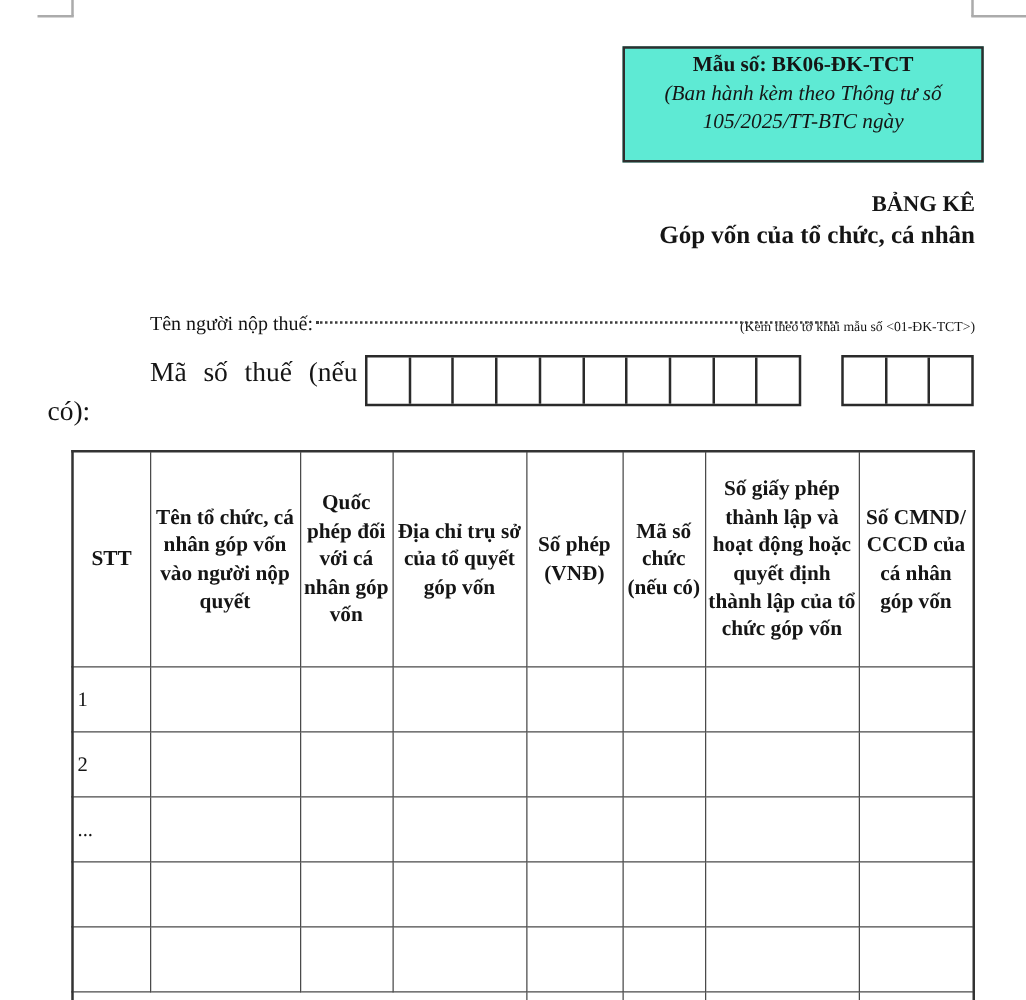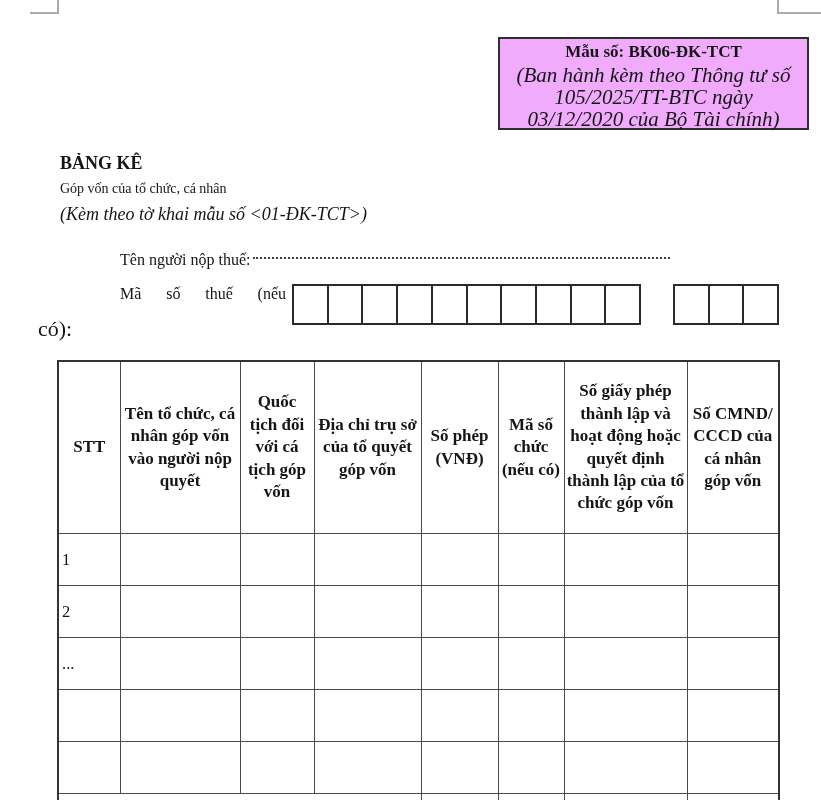--- a/index.html
+++ b/index.html
@@ -15,44 +15,44 @@
 
   
   .mark { position:absolute; background:#ababab; }
   #mark-tl-v { left:57px;  top:0;    width:2px;  height:13px; }
   #mark-tl-h { left:30px;  top:12px; width:29px; height:2px;  }
   #mark-tr-v { left:777px; top:0;    width:2px;  height:13px; }
   #mark-tr-h { left:777px; top:12px; width:44px; height:2px;  }
 
   
   .form-box {
-    position:absolute; left:498px; top:37px; width:311px; height:93px;
+    position:absolute; left:498px; top:37px; width:289px; height:93px;
     box-sizing:border-box; border:2px solid #2e2e2e;
-    text-align:center; padding-top:1px; background:#f0abfc;
+    text-align:center; padding-top:1px; background:#5eead4;
   }
   .fb-title { font-weight:bold; font-size:17px; line-height:24px; }
-  .fb-line  { font-style:italic; font-size:21px; line-height:22px; }
-
-  
-  .title-block { position:absolute; left:60px; top:151px; width:720px; text-align:left; }
+  .fb-line  { font-style:italic; font-size:17px; line-height:22px; }
+
+  
+  .title-block { position:absolute; left:60px; top:151px; width:720px; text-align:right; }
   .tb-main { font-weight:bold; font-size:18px;   line-height:25px; }
-  .tb-sub  { font-weight:normal; font-size:14px; line-height:25px; }
-  .tb-note { font-style:italic; font-size:18px; line-height:26px; }
+  .tb-sub  { font-weight:bold; font-size:20px; line-height:25px; }
+  .tb-note { font-size:11px; line-height:26px;margin-top:48px; }
 
   
   .taxpayer-row {
     position:absolute; left:120px; top:251px; width:550px;
     display:flex; align-items:center; font-size:16px; white-space:nowrap;
   }
   .dot-leader { flex:1; height:0; border-bottom:2px dotted #3d3d3d; margin:0 0 4px 3px; }
 
   
   .mst-line1 {
     position:absolute; left:120px; top:285px; width:166px;
-    font-size:16px; text-align:justify; text-align-last:justify;
+    font-size:22px; text-align:justify; text-align-last:justify;
   }
   .mst-line2 { position:absolute; left:38px; top:316px; font-size:22px; }
 
   
   .mst-grid {
     position:absolute; top:284px; height:41px; display:flex;
     box-sizing:border-box; border:2px solid #2a2a2a; background:#fff;
   }
   #mst-main   { left:292px; width:349px; }
   #mst-suffix { left:673px; width:106px; }
@@ -82,21 +82,20 @@
 
 <div class="mark" id="mark-tl-v"></div>
 <div class="mark" id="mark-tl-h"></div>
 <div class="mark" id="mark-tr-v"></div>
 <div class="mark" id="mark-tr-h"></div>
 
 <div class="form-box">
   <div class="fb-title">Mẫu số: BK06-ĐK-TCT</div>
   <div class="fb-line">(Ban hành kèm theo Thông tư số</div>
   <div class="fb-line">105/2025/TT-BTC ngày</div>
-  <div class="fb-line">03/12/2020 của Bộ Tài chính)</div>
 </div>
 
 <div class="title-block">
   <div class="tb-main">BẢNG KÊ</div>
   <div class="tb-sub">Góp vốn của tổ chức, cá nhân</div>
   <div class="tb-note">(Kèm theo tờ khai mẫu số &lt;01-ĐK-TCT&gt;)</div>
 </div>
 
 <div class="taxpayer-row">
   <span>Tên người nộp thuế:</span>
@@ -132,21 +131,21 @@
       <col style="width:107px">
     <col style="width:77px">
       <col style="width:66px">
       <col style="width:123px">
       <col style="width:92px">
   </colgroup>
   <thead>
     <tr>
       <th>STT</th>
       <th>Tên tổ chức, cá nhân góp vốn vào người nộp quyết</th>
-      <th>Quốc tịch đối với cá tịch góp vốn</th>
+      <th>Quốc phép đối với cá nhân góp vốn</th>
       <th>Địa chỉ trụ sở của tổ quyết góp vốn</th>
       <th>Số phép (VNĐ)</th>
       <th>Mã số chức (nếu có)</th>
       <th>Số giấy phép thành lập và hoạt động hoặc quyết định thành lập của tổ chức góp vốn</th>
       <th>Số CMND/ CCCD của cá nhân góp vốn</th>
     </tr>
   </thead>
   <tbody>
     <tr>
       <td class="stt-cell">1</td>

